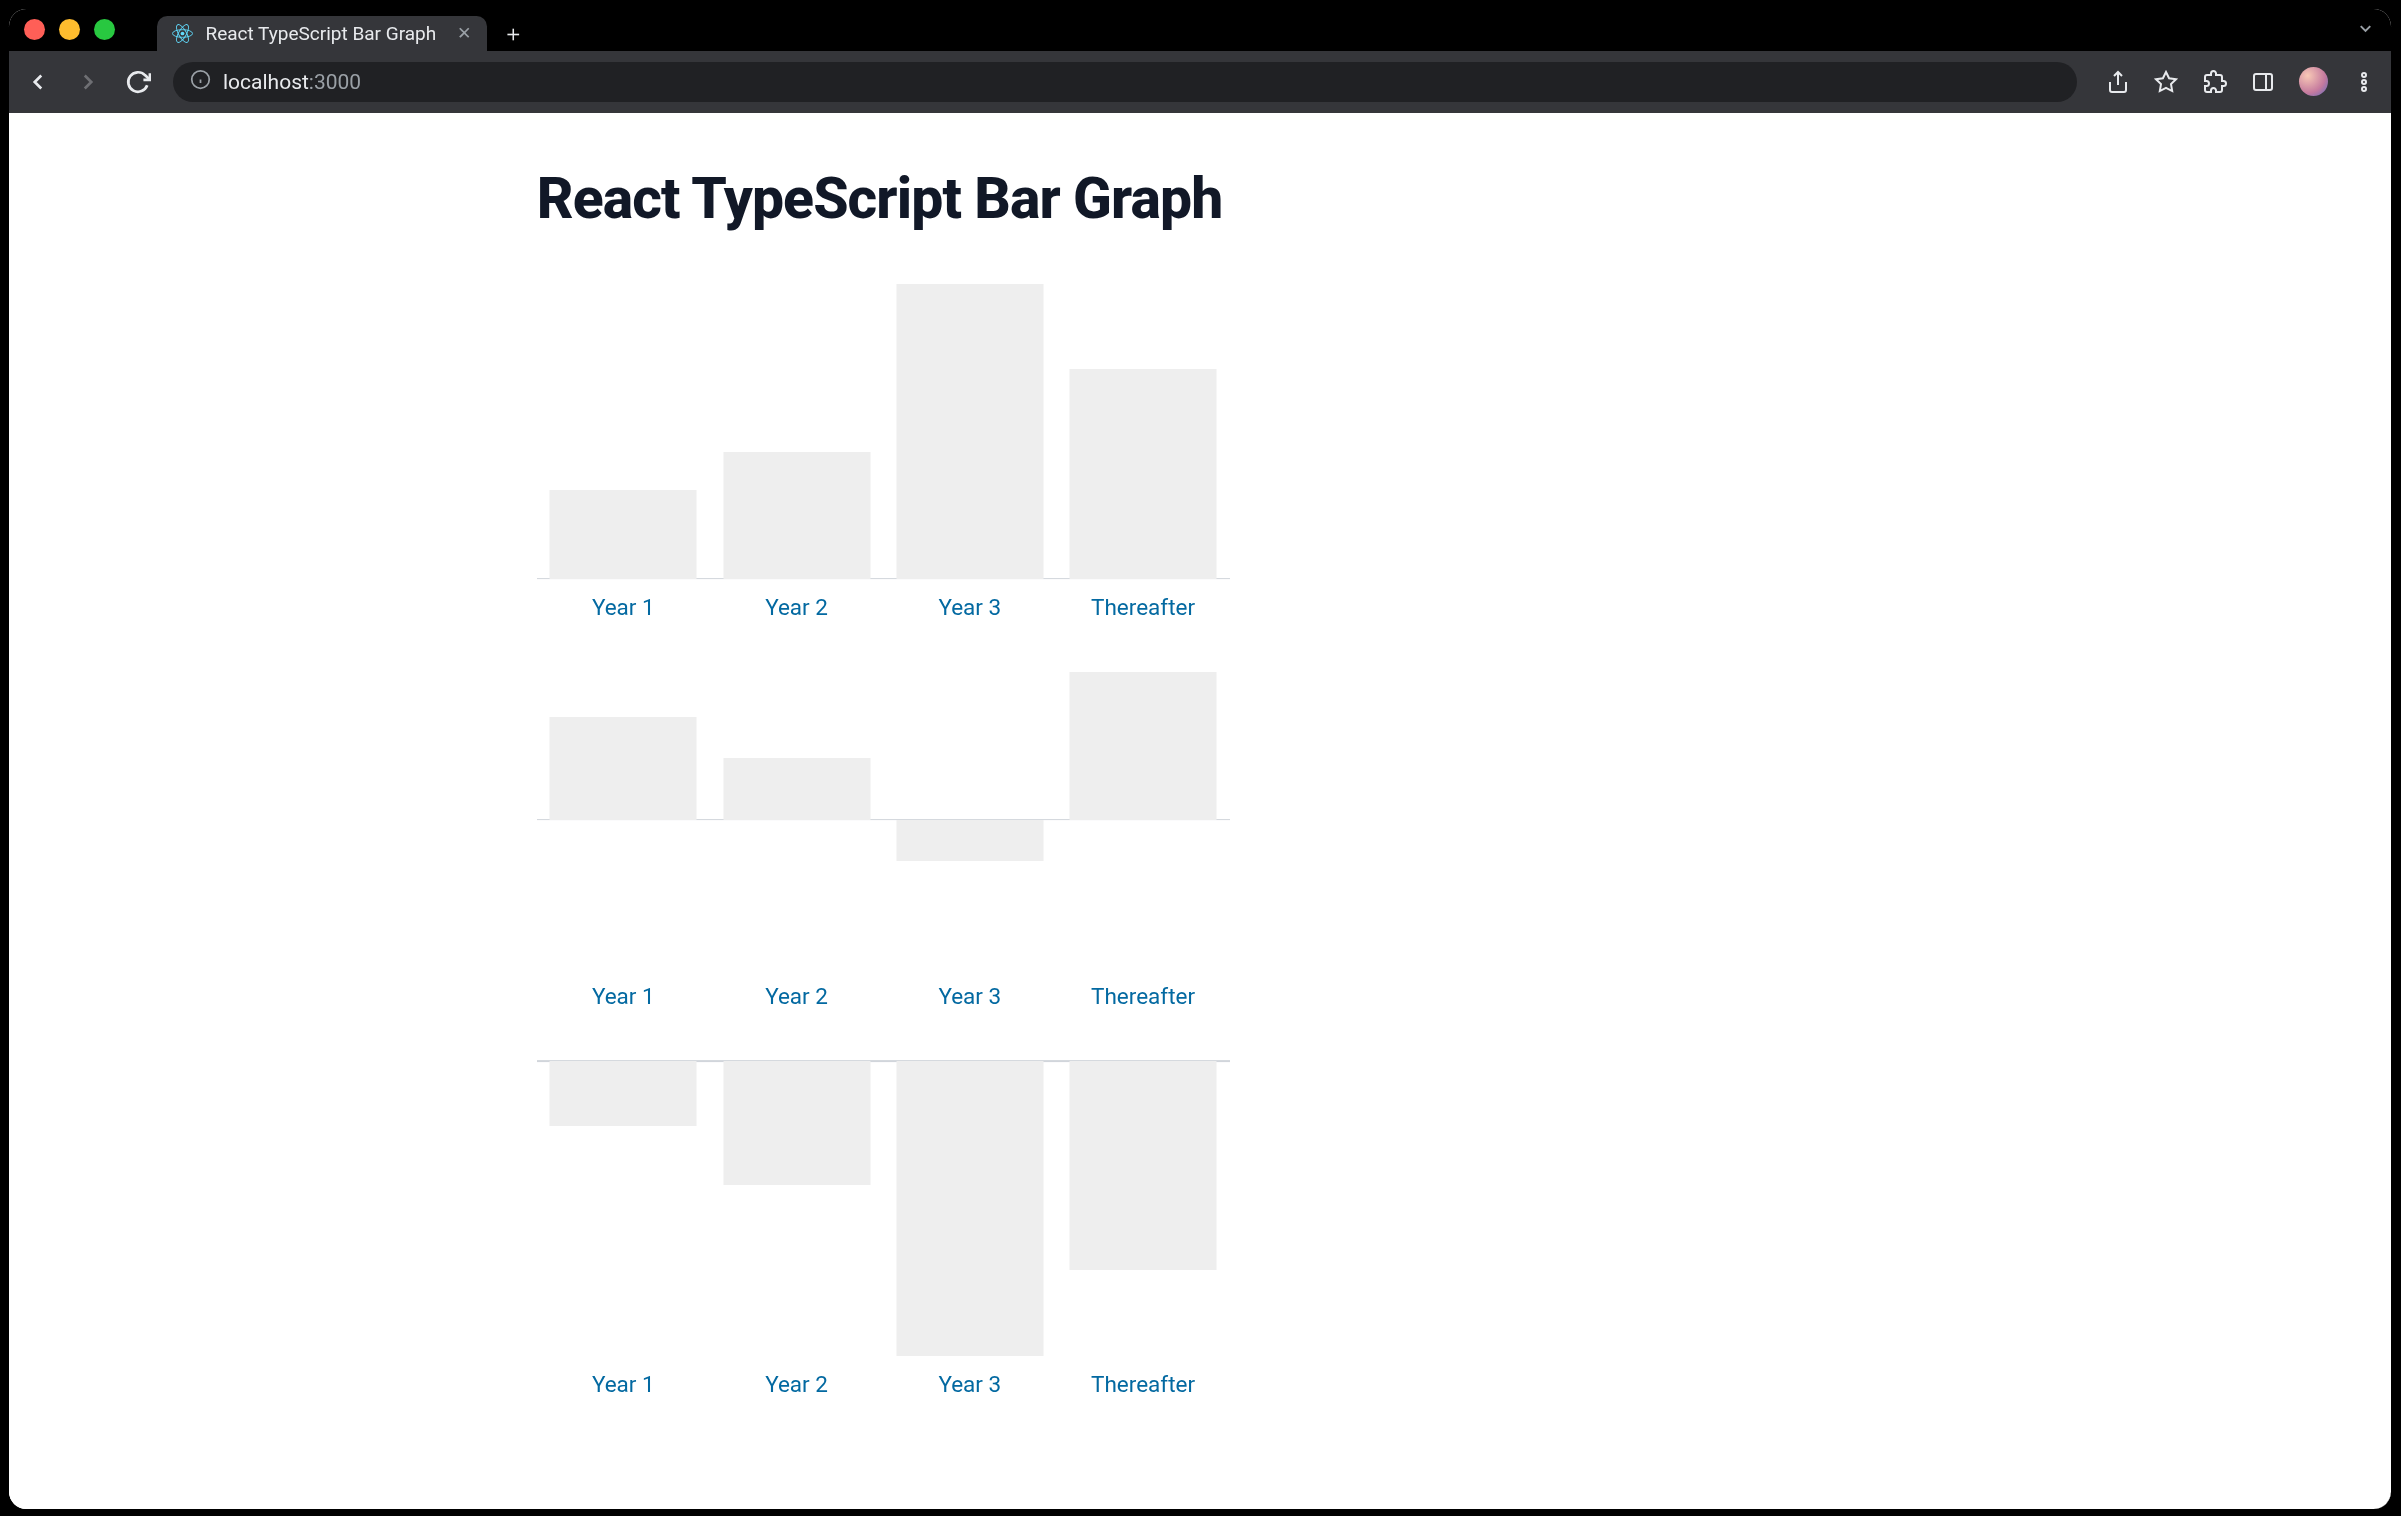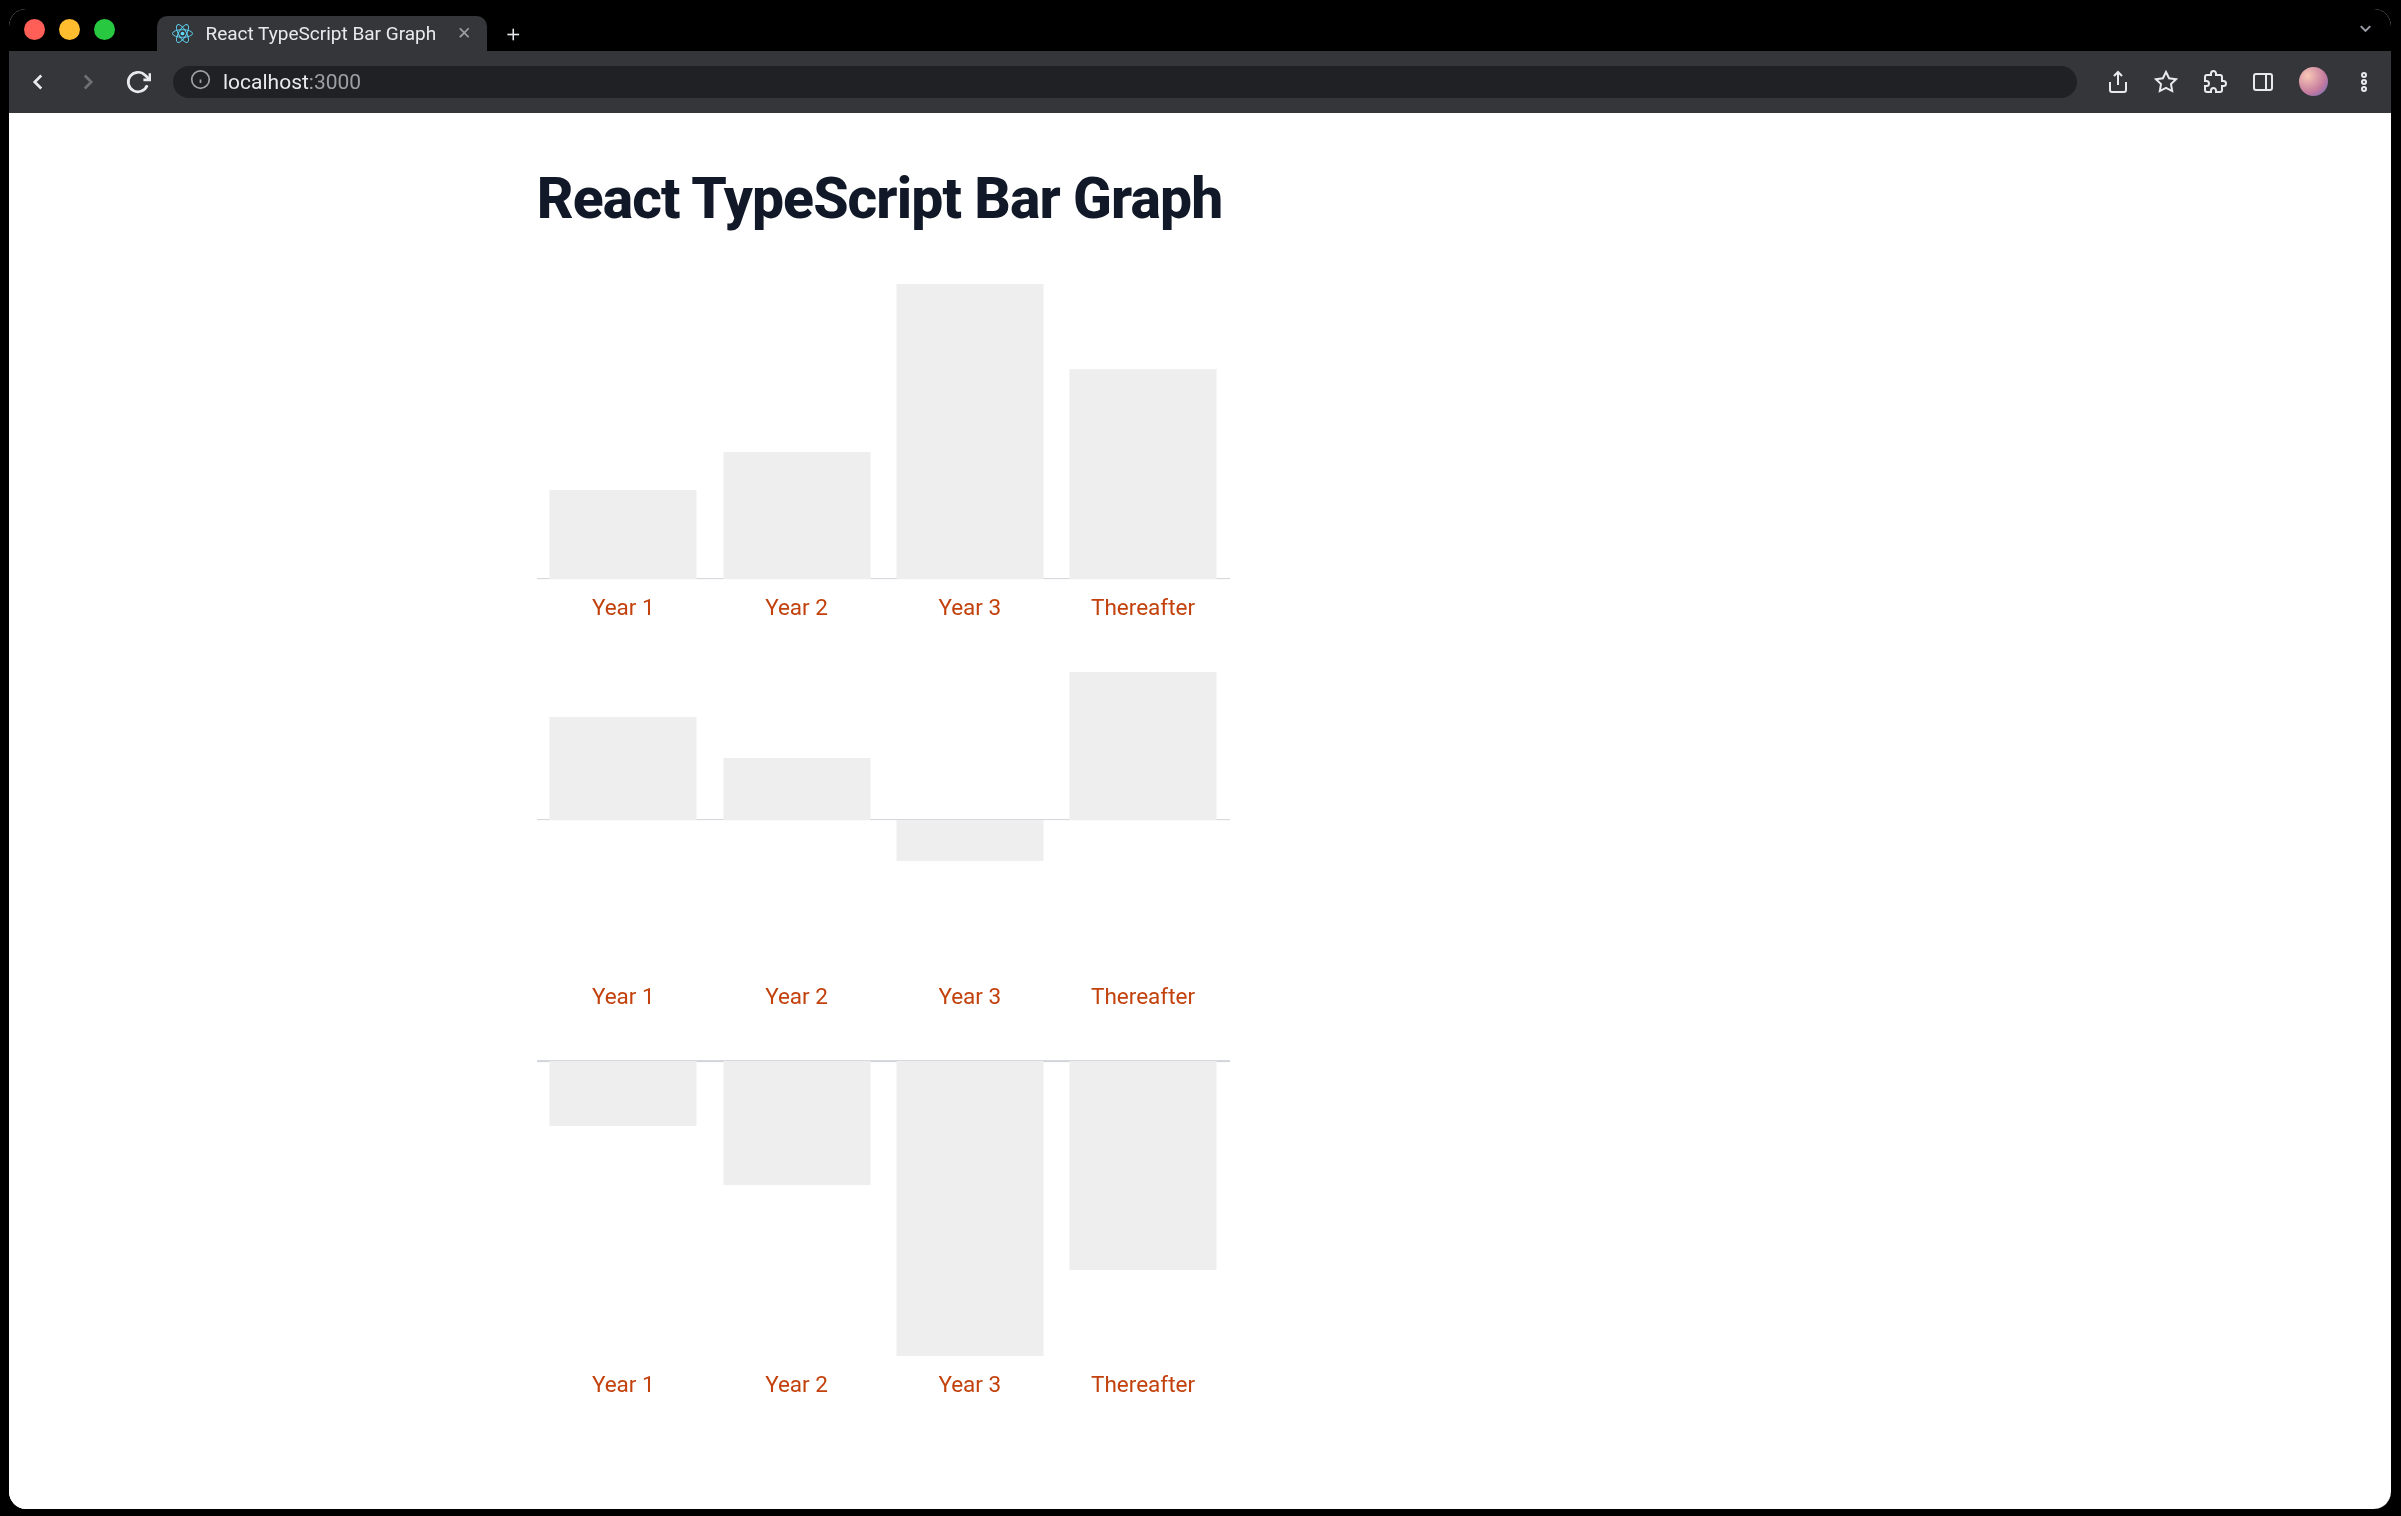--- a/index.html
+++ b/index.html
@@ -74,21 +74,21 @@
     }
     .nav-btn {
       width: 31px; height:31px; display:flex; align-items:center;
       justify-content:center; color:#e8eaed; cursor:pointer;
     }
     .nav-btn.disabled { color:#6e6f73; }
     .nav-btn svg { width:26px; height:26px; stroke:currentColor; fill:none; stroke-width:2.5; }
 
     .omnibox {
       flex: 1;
-      height: 32px;
+      height: 40px;
       background: #202124;
       border-radius: 21px;
       display: flex;
       align-items: center;
       padding: 0 17.3px;
       gap: 12px;
       color:#9aa0a6;
       font-size: 21px;
     }
     .omnibox .url-host { color:#e8eaed; }
@@ -155,21 +155,21 @@
     }
     .bar.positive { bottom: 50%; }
     .bar.negative { top: 50%; }
     .chart-labels {
       display: flex;
       margin-top: 15.6px;
     }
     .chart-labels .lbl {
       width: 25%;
       text-align: center;
-      color: #c2410c;
+      color: #0369a1;
       font-size: 22.5px;
     }
 
     .bottom-curve {
       position:absolute; bottom:0; right:0; width:35px; height:35px;
       background:#000;
     }
     .bottom-curve::before {
       content:""; position:absolute; inset:0;
       background:#fff; border-bottom-right-radius:17.3px;

